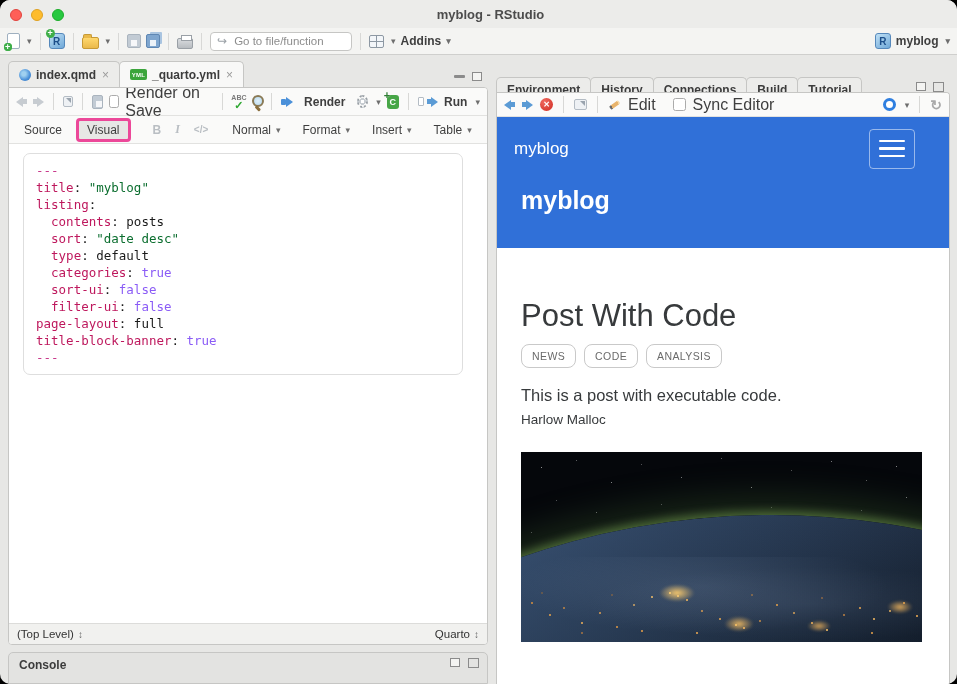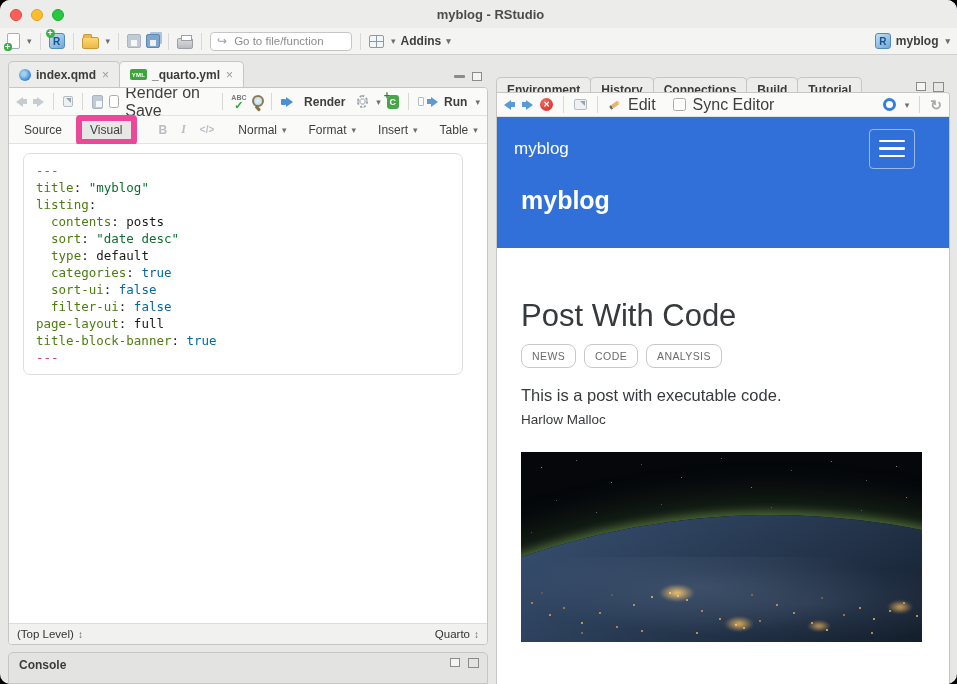--- a/index.html
+++ b/index.html
@@ -86,36 +86,36 @@
   .i-render{display:flex;align-items:center;}
   .i-render .head{width:0;height:0;border:5px solid transparent;border-left:7px solid #4a90d9;}
   .i-render .tail{width:5px;height:6px;background:#4a90d9;border-radius:1px;}
   .i-gear{width:13px;height:13px;border:2px dotted #9aa0a6;border-radius:50%;background:radial-gradient(circle,#fff 25%,#c7ccd1 30%,#c7ccd1 55%,transparent 60%);}
   .i-chunk{position:relative;width:16px;height:14px;background:#47a647;border-radius:3px;color:#fff;font-size:9px;font-weight:bold;display:flex;align-items:center;justify-content:center;}
   .i-chunk::before{content:"+";position:absolute;left:-3px;top:-6px;color:#2e7d32;font-size:11px;font-weight:bold;text-shadow:0 0 1px #fff;}
   .i-runbox{width:8px;height:9px;border:1.5px solid #b4bcc4;border-radius:1px;margin-right:-3px;background:#fff;}
   .btn-text{font-weight:bold;color:#3f3f3f;}
 
   .fmt-btn{padding:2px 8px;border-radius:4px;color:#3f3f3f;}
-  .fmt-btn.active{background:#e7e7e5;border:6px solid #ec4899;}
+  .fmt-btn.active{background:#e7e7e5;border:3px solid #ec4899;}
   .fmt-gly{color:#b9bec3;font-weight:bold;padding:0 4px;}
   .fmt-gly.it{font-style:italic;font-family:"Liberation Serif",serif;}
   .fmt-dd{display:flex;align-items:center;gap:3px;color:#3f3f3f;padding:0 2px;}
   .i-outline{width:14px;height:12px;background:
     linear-gradient(#9aa0a6,#9aa0a6) 0 1px/14px 2px no-repeat,
     linear-gradient(#9aa0a6,#9aa0a6) 3px 5px/11px 2px no-repeat,
     linear-gradient(#9aa0a6,#9aa0a6) 3px 9px/11px 2px no-repeat;}
 
   .code-area{flex:1;background:#fff;padding:9px 14px;overflow:hidden;}
   .code-block{border:1px solid #dedede;border-radius:7px;padding:8px 12px;width:440px;background:#fff;}
   .cl{font-family:"DejaVu Sans Mono",monospace;font-size:12.5px;line-height:17px;white-space:pre;color:#111;}
   .tk-meta{color:#c93a8c;}
-  .tk-key{color:#4d7c0f;}
+  .tk-key{color:#be185d;}
   .tk-str{color:#0b6e2f;}
-  .tk-bool{color:#0369a1;}
+  .tk-bool{color:#8b5cf6;}
   .tk-plain{color:#1a1a1a;}
 
   .status-bar{flex:0 0 auto;height:21px;background:#f1f1ef;border-top:1px solid #dcdcda;display:flex;align-items:center;padding:0 8px;font-size:11.5px;color:#333;}
   .updown{font-size:10px;color:#666;margin-left:4px;}
 
   
   .console-pane{position:absolute;left:8px;top:652px;width:480px;height:32px;background:#e3e3e1;border:1px solid #c6c6c4;border-radius:5px 5px 0 0;display:flex;align-items:flex-start;padding:5px 8px 0 10px;}
   .console-title{font-size:12px;font-weight:bold;color:#3c3c3c;}
 
   

